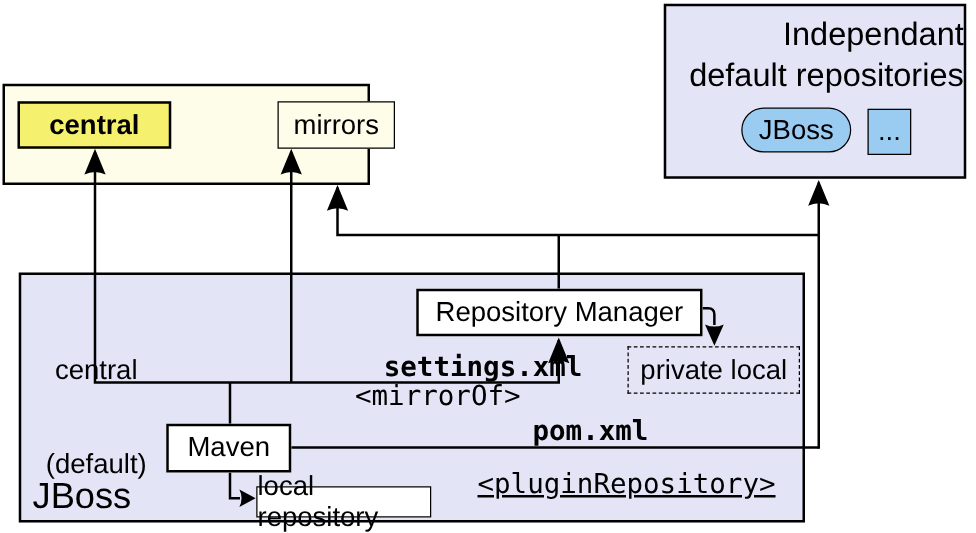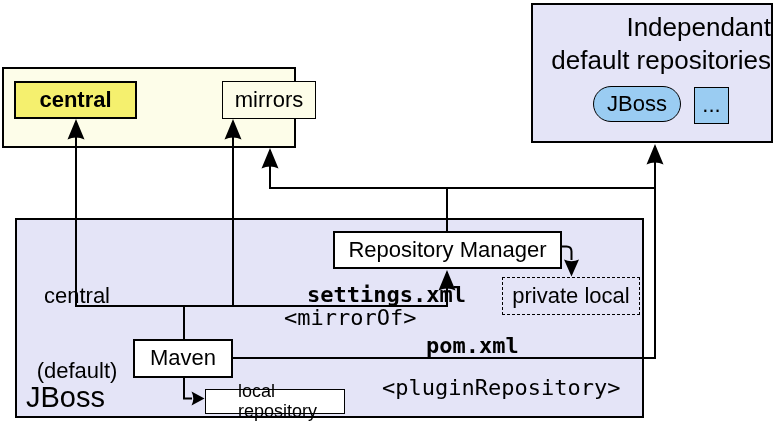--- a/index.html
+++ b/index.html
@@ -21,21 +21,21 @@
   .blue{background:var(--blue-fill);border-width:1.5px;}
   .thin{border-width:1.5px;}
   .dashed{border:1px dashed var(--line-color);background:transparent;}
   .indep-title{position:absolute;left:0;right:0;top:6px;text-align:right;font-size:26px;line-height:33px;}
   .label{position:absolute;white-space:pre;}
   .mono{font-family:"DejaVu Sans Mono", monospace;font-size:22px;line-height:23px;}
   .mono.b{font-weight:bold;margin-left:44px;}
   .italic{font-style:italic;font-size:22px;}
   .users-title{font-size:29px;}
   .central-default{font-size:22px;line-height:25px;text-align:center;width:100px;}
-  .localrepo{font-size:18px;border-width:1px;padding-left:32px;}
+  .localrepo{font-size:22px;border-width:1px;}
 </style>
 </head>
 <body>
 
 <div class="canvas">
 
   <div class="abs bg box cream" style="left:2px;top:67px;width:294px;height:81px;"></div>
 
   <div class="abs bg box lavender" style="left:531px;top:3px;width:242px;height:140px;">
     <div class="indep-title">
@@ -93,15 +93,15 @@
   <div class="abs fg label users-title" style="left:26px;top:381px;">JBoss</div>
 
 
   <div class="abs fg label mono b" style="left:263px;top:283px;">settings.xml</div>
 
   <div class="abs fg label mono" style="left:264px;top:306px;margin-left:20px;">&lt;mirrorOf&gt;</div>
 
   <div class="abs fg label mono b" style="left:382px;top:334px;">pom.xml</div>
 
 
-  <div class="abs fg label mono" style="left:382px;top:376px;">&lt;pluginRepository&gt;</div>
+  <div class="abs fg label mono" style="left:382px;top:376px;text-decoration:underline;">&lt;pluginRepository&gt;</div>
 
 </div>
 
 </body></html>

